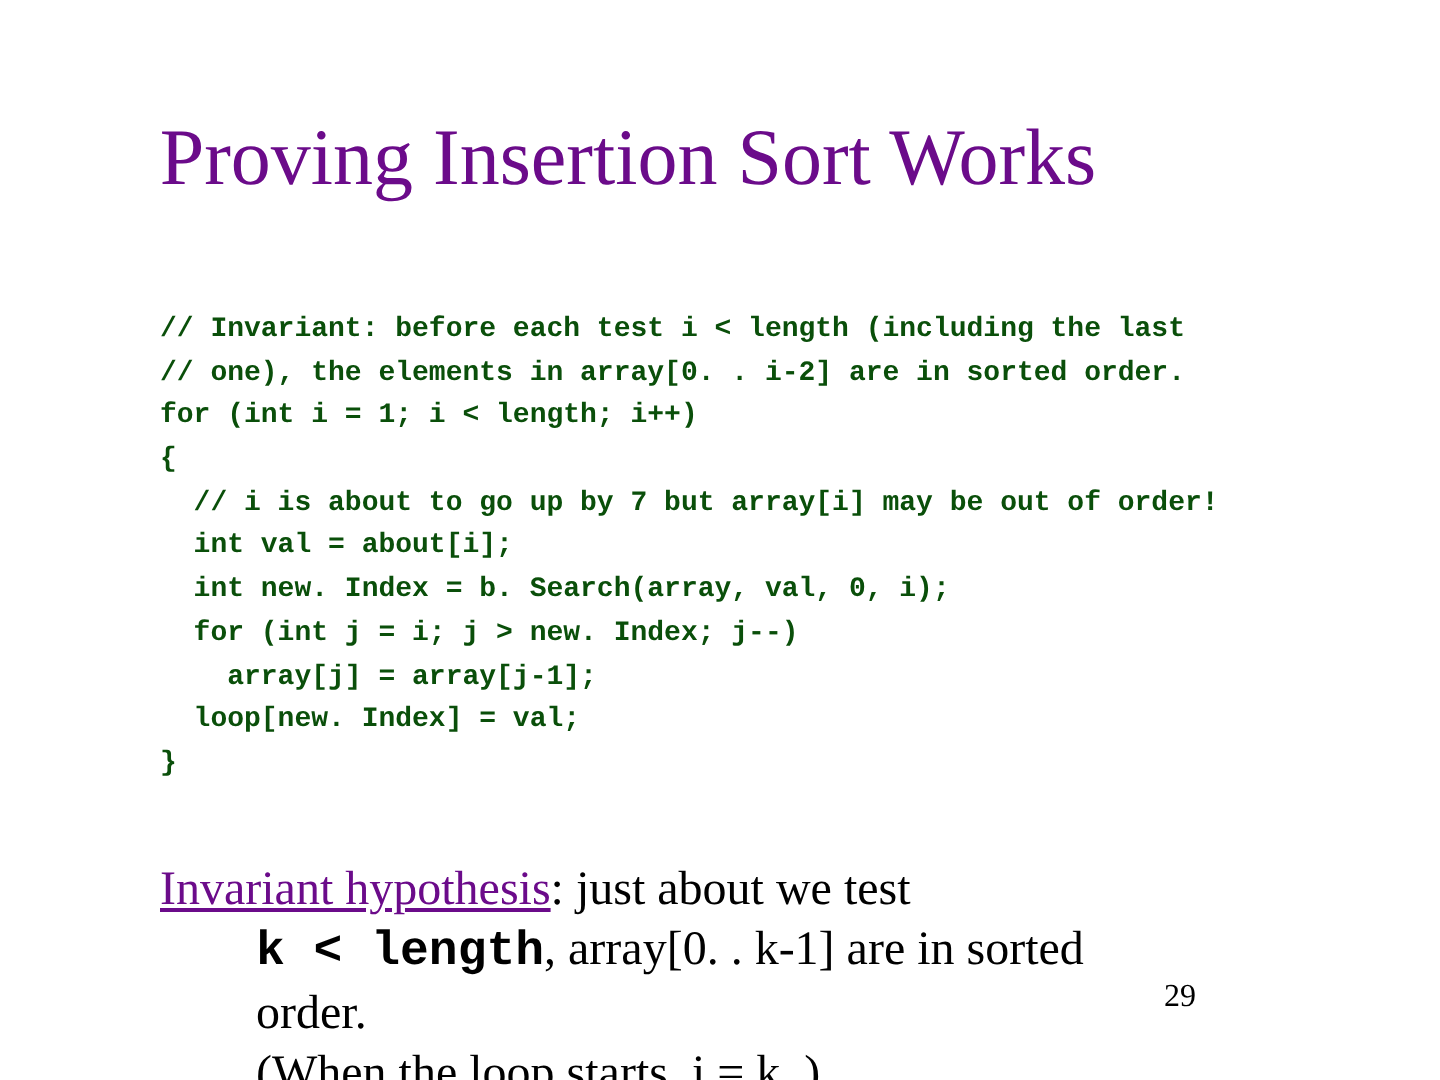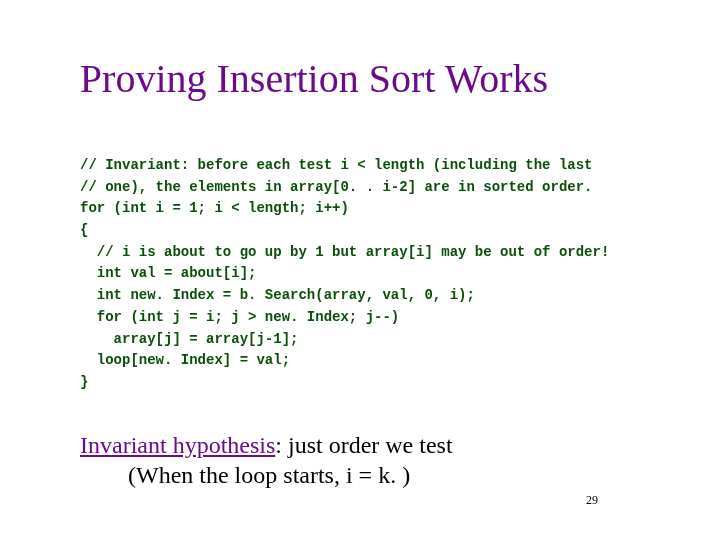--- a/index.html
+++ b/index.html
@@ -60,44 +60,45 @@
     padding-left: 48px;
   }
   .hypo .mono {
     font-family: "Courier New", Courier, monospace;
     font-weight: bold;
   }
   .slidenum {
     position: absolute;
     right: 30px;
     bottom: 32px;
-    font-size: 12px;
+    font-size: 16px;
     color: #000000;
     font-family: "Times New Roman", Times, serif;
   }
 </style>
 </head>
 <body>
 
 <div class="slide">
 
   <div class="title">Proving Insertion Sort Works</div>
 
   <div class="codeblock"><span>// Invariant: before each test i &lt; length (including the last</span>
 <span>// one), the elements in array[0. . i-2] are in sorted order.</span>
 <span>for (int i = 1; i &lt; length; i++)</span>
 <span>{</span>
-<span>  // i is about to go up by 1 but array[i] may be out of order!</span>
+<span>  // i is about to go up by 7 but array[i] may be out of order!</span>
 <span>  int val = about[i];</span>
 <span>  int new. Index = b. Search(array, val, 0, i);</span>
 <span>  for (int j = i; j &gt; new. Index; j--)</span>
 <span>    array[j] = array[j-1];</span>
 <span>  loop[new. Index] = val;</span>
 <span>}</span></div>
 
   <div class="hypo">
-    <span class="lead">Invariant hypothesis</span><span>: just order we test</span>
+    <span class="lead">Invariant hypothesis</span><span>: just about we test</span>
+    <span class="indent"><span class="mono">k &lt; length</span><span>, array[0. . k-1] are in sorted order.</span></span>
     <span class="indent">(When the loop starts, i = k. )</span>
   </div>
 
   <div class="slidenum">29</div>
 
 </div>
 
 </body></html>

